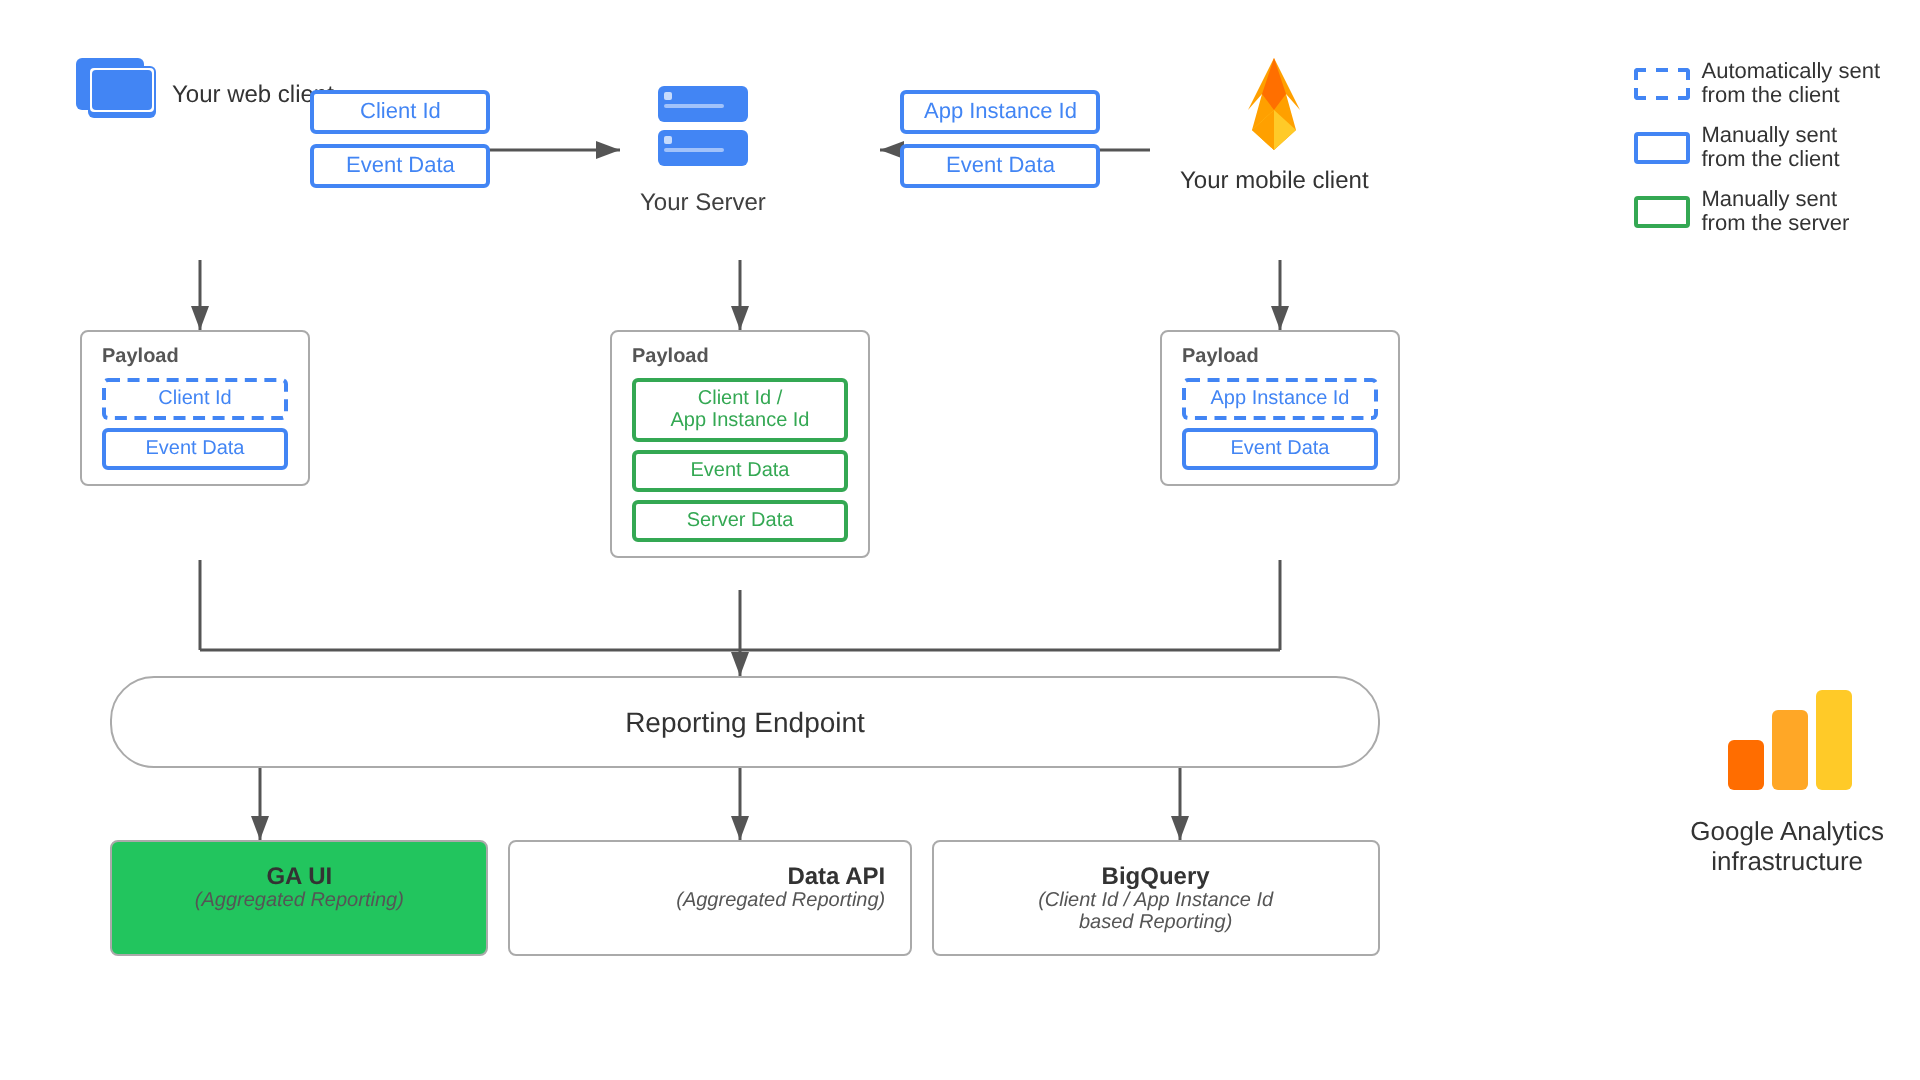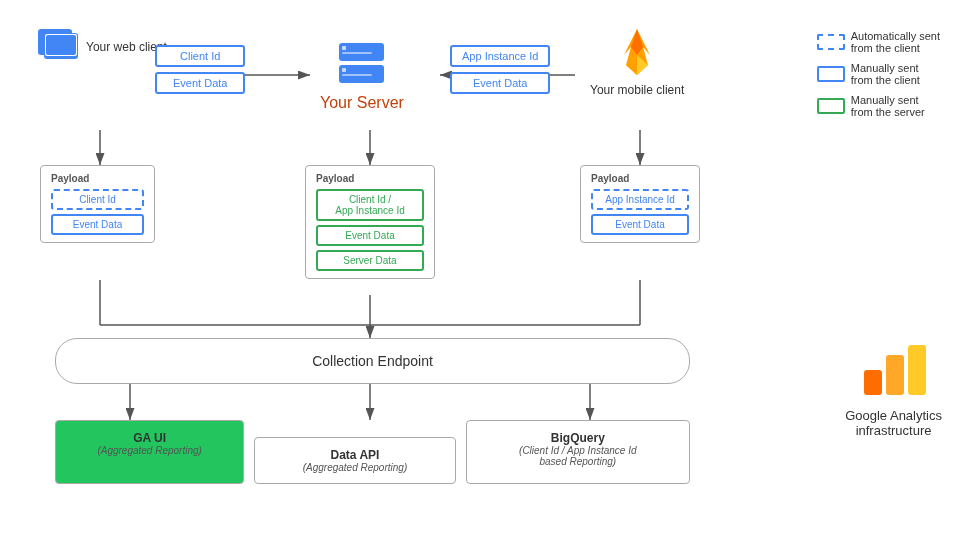--- a/index.html
+++ b/index.html
@@ -118,21 +118,21 @@
 
   <div style="position:absolute;top:40px;left:320px;display:flex;flex-direction:column;align-items:center;gap:4px;">
     <svg width="55" height="50" viewBox="0 0 55 50">
       <rect x="5" y="3" width="45" height="18" rx="3" fill="#4285F4"></rect>
       <rect x="8" y="6" width="4" height="4" rx="1" fill="#fff" opacity="0.7"></rect>
       <rect x="8" y="12" width="30" height="2" rx="1" fill="#fff" opacity="0.5"></rect>
       <rect x="5" y="25" width="45" height="18" rx="3" fill="#4285F4"></rect>
       <rect x="8" y="28" width="4" height="4" rx="1" fill="#fff" opacity="0.7"></rect>
       <rect x="8" y="34" width="30" height="2" rx="1" fill="#fff" opacity="0.5"></rect>
     </svg>
-    <span style="font-size:16px;color:#c2410c;">Your Server</span>
+    <span style="font-size:12px;color:#404040;">Your Server</span>
   </div>
 
   <div style="position:absolute;top:45px;left:450px;display:flex;flex-direction:column;gap:5px;">
     <div style="border:2px solid #4285F4;border-radius:3px;padding:3px 10px;font-size:11px;color:#4285F4;text-align:center;background:#fff;">App Instance Id</div>
     <div style="border:2px solid #4285F4;border-radius:3px;padding:3px 10px;font-size:11px;color:#4285F4;text-align:center;background:#fff;">Event Data</div>
   </div>
 
   <div style="position:absolute;top:25px;left:590px;display:flex;flex-direction:column;align-items:center;gap:4px;">
 
     <svg width="46" height="54" viewBox="0 0 46 54">
@@ -157,29 +157,29 @@
     <div style="border:2px solid #34A853;border-radius:3px;padding:3px 10px;font-size:10px;color:#34A853;text-align:center;">Server Data</div>
   </div>
 
   <div style="position:absolute;top:165px;left:580px;border:1px solid #aaa;border-radius:4px;padding:7px 10px;background:#fff;min-width:120px;">
     <div style="font-size:10px;font-weight:bold;color:#555;margin-bottom:5px;">Payload</div>
     <div style="border:2px dashed #4285F4;border-radius:3px;padding:3px 10px;font-size:10px;color:#4285F4;text-align:center;margin-bottom:4px;">App Instance Id</div>
     <div style="border:2px solid #4285F4;border-radius:3px;padding:3px 10px;font-size:10px;color:#4285F4;text-align:center;">Event Data</div>
   </div>
 
   <div style="position:absolute;top:338px;left:55px;right:270px;border:1px solid #aaa;border-radius:22px;padding:14px;text-align:center;font-size:14px;color:#333;background:#fff;">
-    <span>Collection Endpoint</span>
+    <span>Reporting Endpoint</span>
   </div>
 
   <div style="position:absolute;top:420px;left:55px;right:270px;display:flex;gap:10px;">
     <div style="border:1px solid #aaa;border-radius:4px;padding:10px 6px;text-align:center;flex:1;background:#22c55e;">
       <div style="font-size:12px;font-weight:bold;color:#333;">GA UI</div>
       <div style="font-size:10px;color:#555;font-style:italic;">(Aggregated Reporting)</div>
     </div>
-    <div style="border:1px solid #aaa;border-radius:4px;padding:10px 12px;text-align:center;flex:1;background:#fff;margin-top:17px;">
+    <div style="border:1px solid #aaa;border-radius:4px;padding:10px 12px;text-align:right;flex:1;background:#fff;">
       <div style="font-size:12px;font-weight:bold;color:#333;">Data API</div>
       <div style="font-size:10px;color:#555;font-style:italic;">(Aggregated Reporting)</div>
     </div>
     <div style="border:1px solid #aaa;border-radius:4px;padding:10px 6px;text-align:center;flex:1.2;background:#fff;">
       <div style="font-size:12px;font-weight:bold;color:#333;">BigQuery</div>
       <div style="font-size:10px;color:#555;font-style:italic;">(Client Id / App Instance Id<br>based Reporting)</div>
     </div>
   </div>
 
   <div style="position:absolute;top:340px;right:18px;display:flex;flex-direction:column;align-items:center;gap:8px;">

